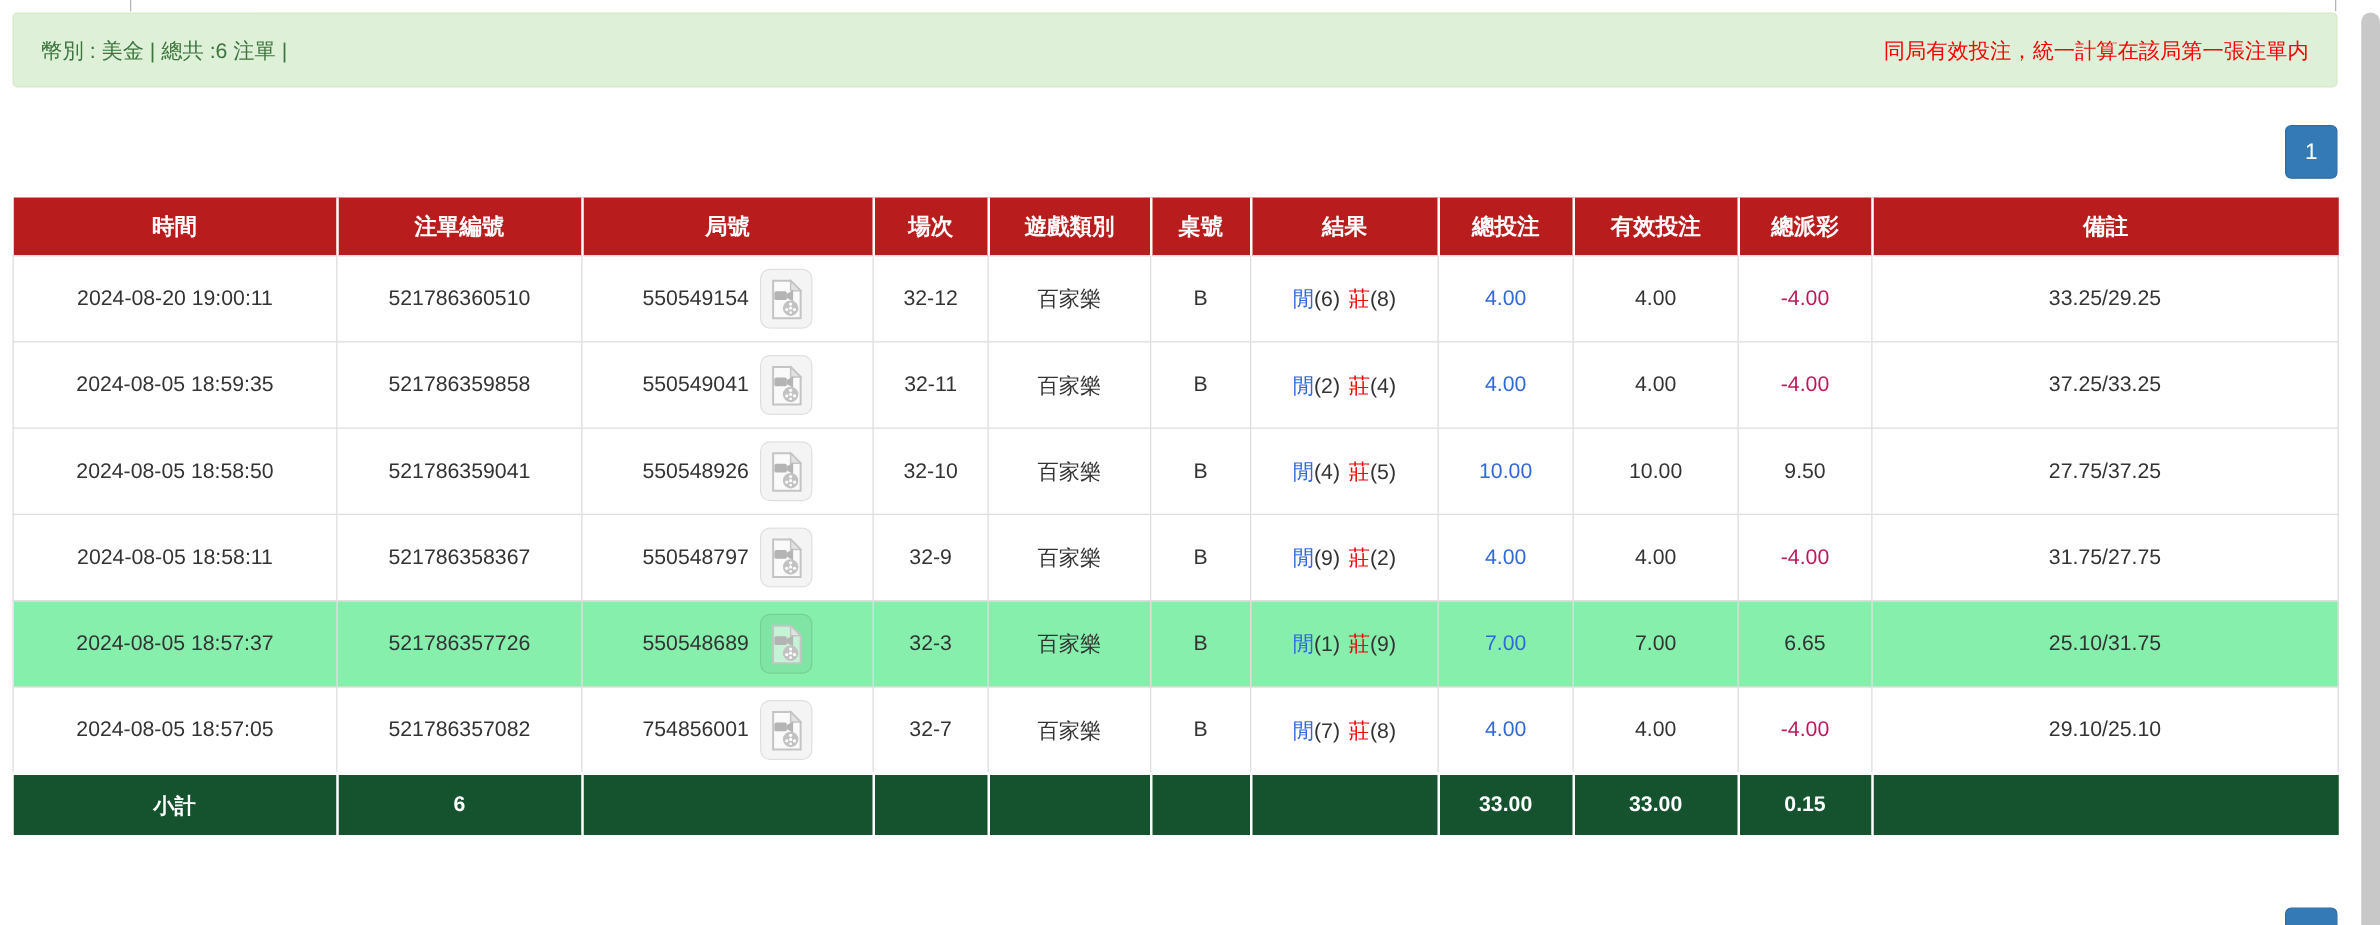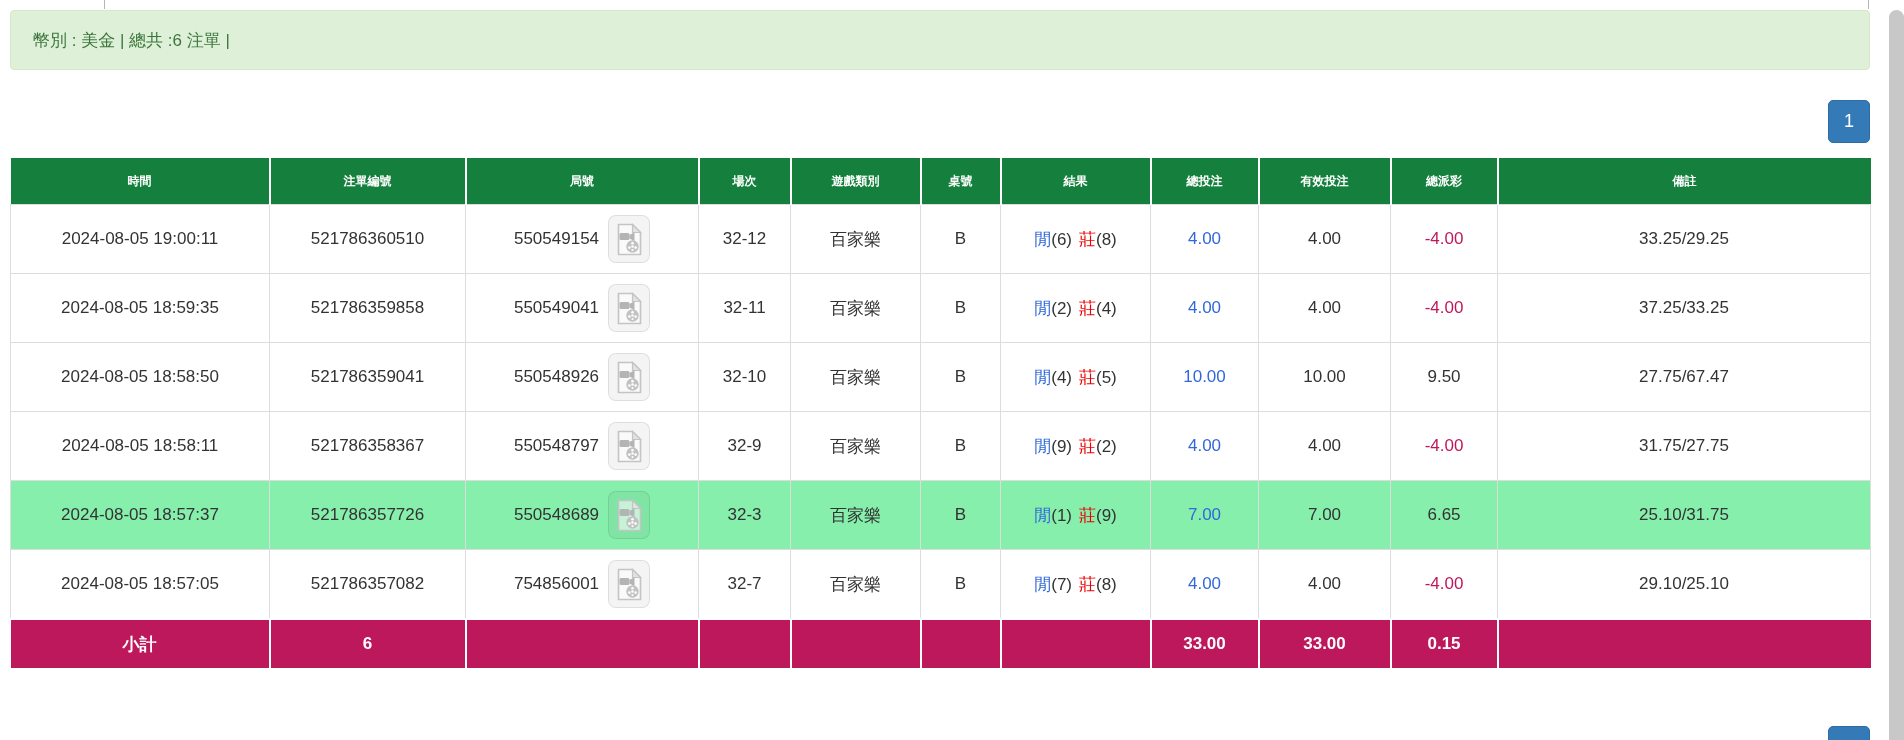--- a/index.html
+++ b/index.html
@@ -22,26 +22,26 @@
   
   .page-btn{position:absolute;left:1828px;width:42px;height:43px;box-sizing:border-box;
             background:#337ab7;border:1px solid #2e6da4;border-radius:5px;color:#fff;
             font-size:18px;display:flex;align-items:center;justify-content:center;cursor:pointer;}
   .page-btn.top{top:100px;}
   .page-btn.bottom{top:726px;}  
 
   
   table.bets{position:absolute;left:10px;top:158px;width:1860px;table-layout:fixed;
              border-collapse:collapse;font-size:17px;}
-  thead th{background:#15803d;color:#fff;height:44px;font-weight:bold;font-size:12px;
+  thead th{background:#b91c1c;color:#fff;height:44px;font-weight:bold;font-size:18px;
            border-left:2px solid #fff;}
   thead th:first-child{border-left:none;}
   tbody td{height:66px;text-align:center;border:1px solid #ddd;background:#fff;vertical-align:middle;}
   tbody tr.highlight td{background:#86efac;}
-  tfoot td{height:46px;text-align:center;background:#be185d;color:#fff;font-weight:bold;
+  tfoot td{height:46px;text-align:center;background:#14532d;color:#fff;font-weight:bold;
            border:2px solid #fff;font-size:17px;}
   tfoot tr td:first-child{border-left:none;}
   tfoot tr td:last-child{border-right:none;}
   tfoot tr:last-child td{border-bottom:none;}
 
   .res-player{color:#3168d9;}
   .res-banker{color:#ee0000;}
   .res-score{color:#333;margin-right:7px;}
   .res-score:last-child{margin-right:0;}
   .amount-link{color:#3168d9;cursor:pointer;}
@@ -59,20 +59,21 @@
 </head>
 <body>
 
 <div class="page">
 
   <div class="cut-line left"></div>
   <div class="cut-line right"></div>
 
   <div class="banner">
     <span class="left">幣別 : 美金 | 總共 :6 注單 |</span>
+    <span class="right">同局有效投注，統一計算在該局第一張注單内</span>
   </div>
 
   <div class="page-btn top">1</div>
 
   <table class="bets">
     <colgroup>
       <col style="width:259px">
         <col style="width:196px">
         <col style="width:233px">
         <col style="width:92px">
@@ -94,21 +95,21 @@
         <th>桌號</th>
         <th>結果</th>
         <th>總投注</th>
         <th>有效投注</th>
         <th>總派彩</th>
         <th>備註</th>
       </tr>
     </thead>
     <tbody id="bet-rows">
         <tr>
-    <td>2024-08-05 19:00:11</td>
+    <td>2024-08-20 19:00:11</td>
     <td>521786360510</td>
     <td>
       <div class="round-wrap">
         <span>550549154</span>
         <span class="video-btn">
           <svg width="27" height="33" viewBox="0 0 27 33">
             <path d="M2.5 1.5 h14 l8 8 v22 h-22 z" fill="#ffffff" fill-opacity="0.55" stroke="#c4c4c4" stroke-width="1.6"></path>
             <path d="M16.5 1.5 l8 8 h-8 z" fill="#e2e2e2" stroke="#c4c4c4" stroke-width="1.2"></path>
             <rect x="3.5" y="10" width="10" height="7" rx="1.5" fill="#b4b4b4"></rect>
             <path d="M13.5 12 l5 -2.8 v9 l-5 -2.8 z" fill="#b4b4b4"></path>
@@ -202,21 +203,21 @@
     <td>
       <span class="res-player">閒</span><span class="res-score">(4)</span><span class="res-banker">莊</span><span class="res-score">(5)</span>
     </td>
     <td>
       <span class="amount-link">10.00</span>
     </td>
     <td>10.00</td>
     <td>
       <span class="payout">9.50</span>
     </td>
-    <td>27.75/67.47</td>
+    <td>27.75/37.25</td>
   </tr>
         <tr>
     <td>2024-08-05 18:58:11</td>
     <td>521786358367</td>
     <td>
       <div class="round-wrap">
         <span>550548797</span>
         <span class="video-btn">
           <svg width="27" height="33" viewBox="0 0 27 33">
             <path d="M2.5 1.5 h14 l8 8 v22 h-22 z" fill="#ffffff" fill-opacity="0.55" stroke="#c4c4c4" stroke-width="1.6"></path>

